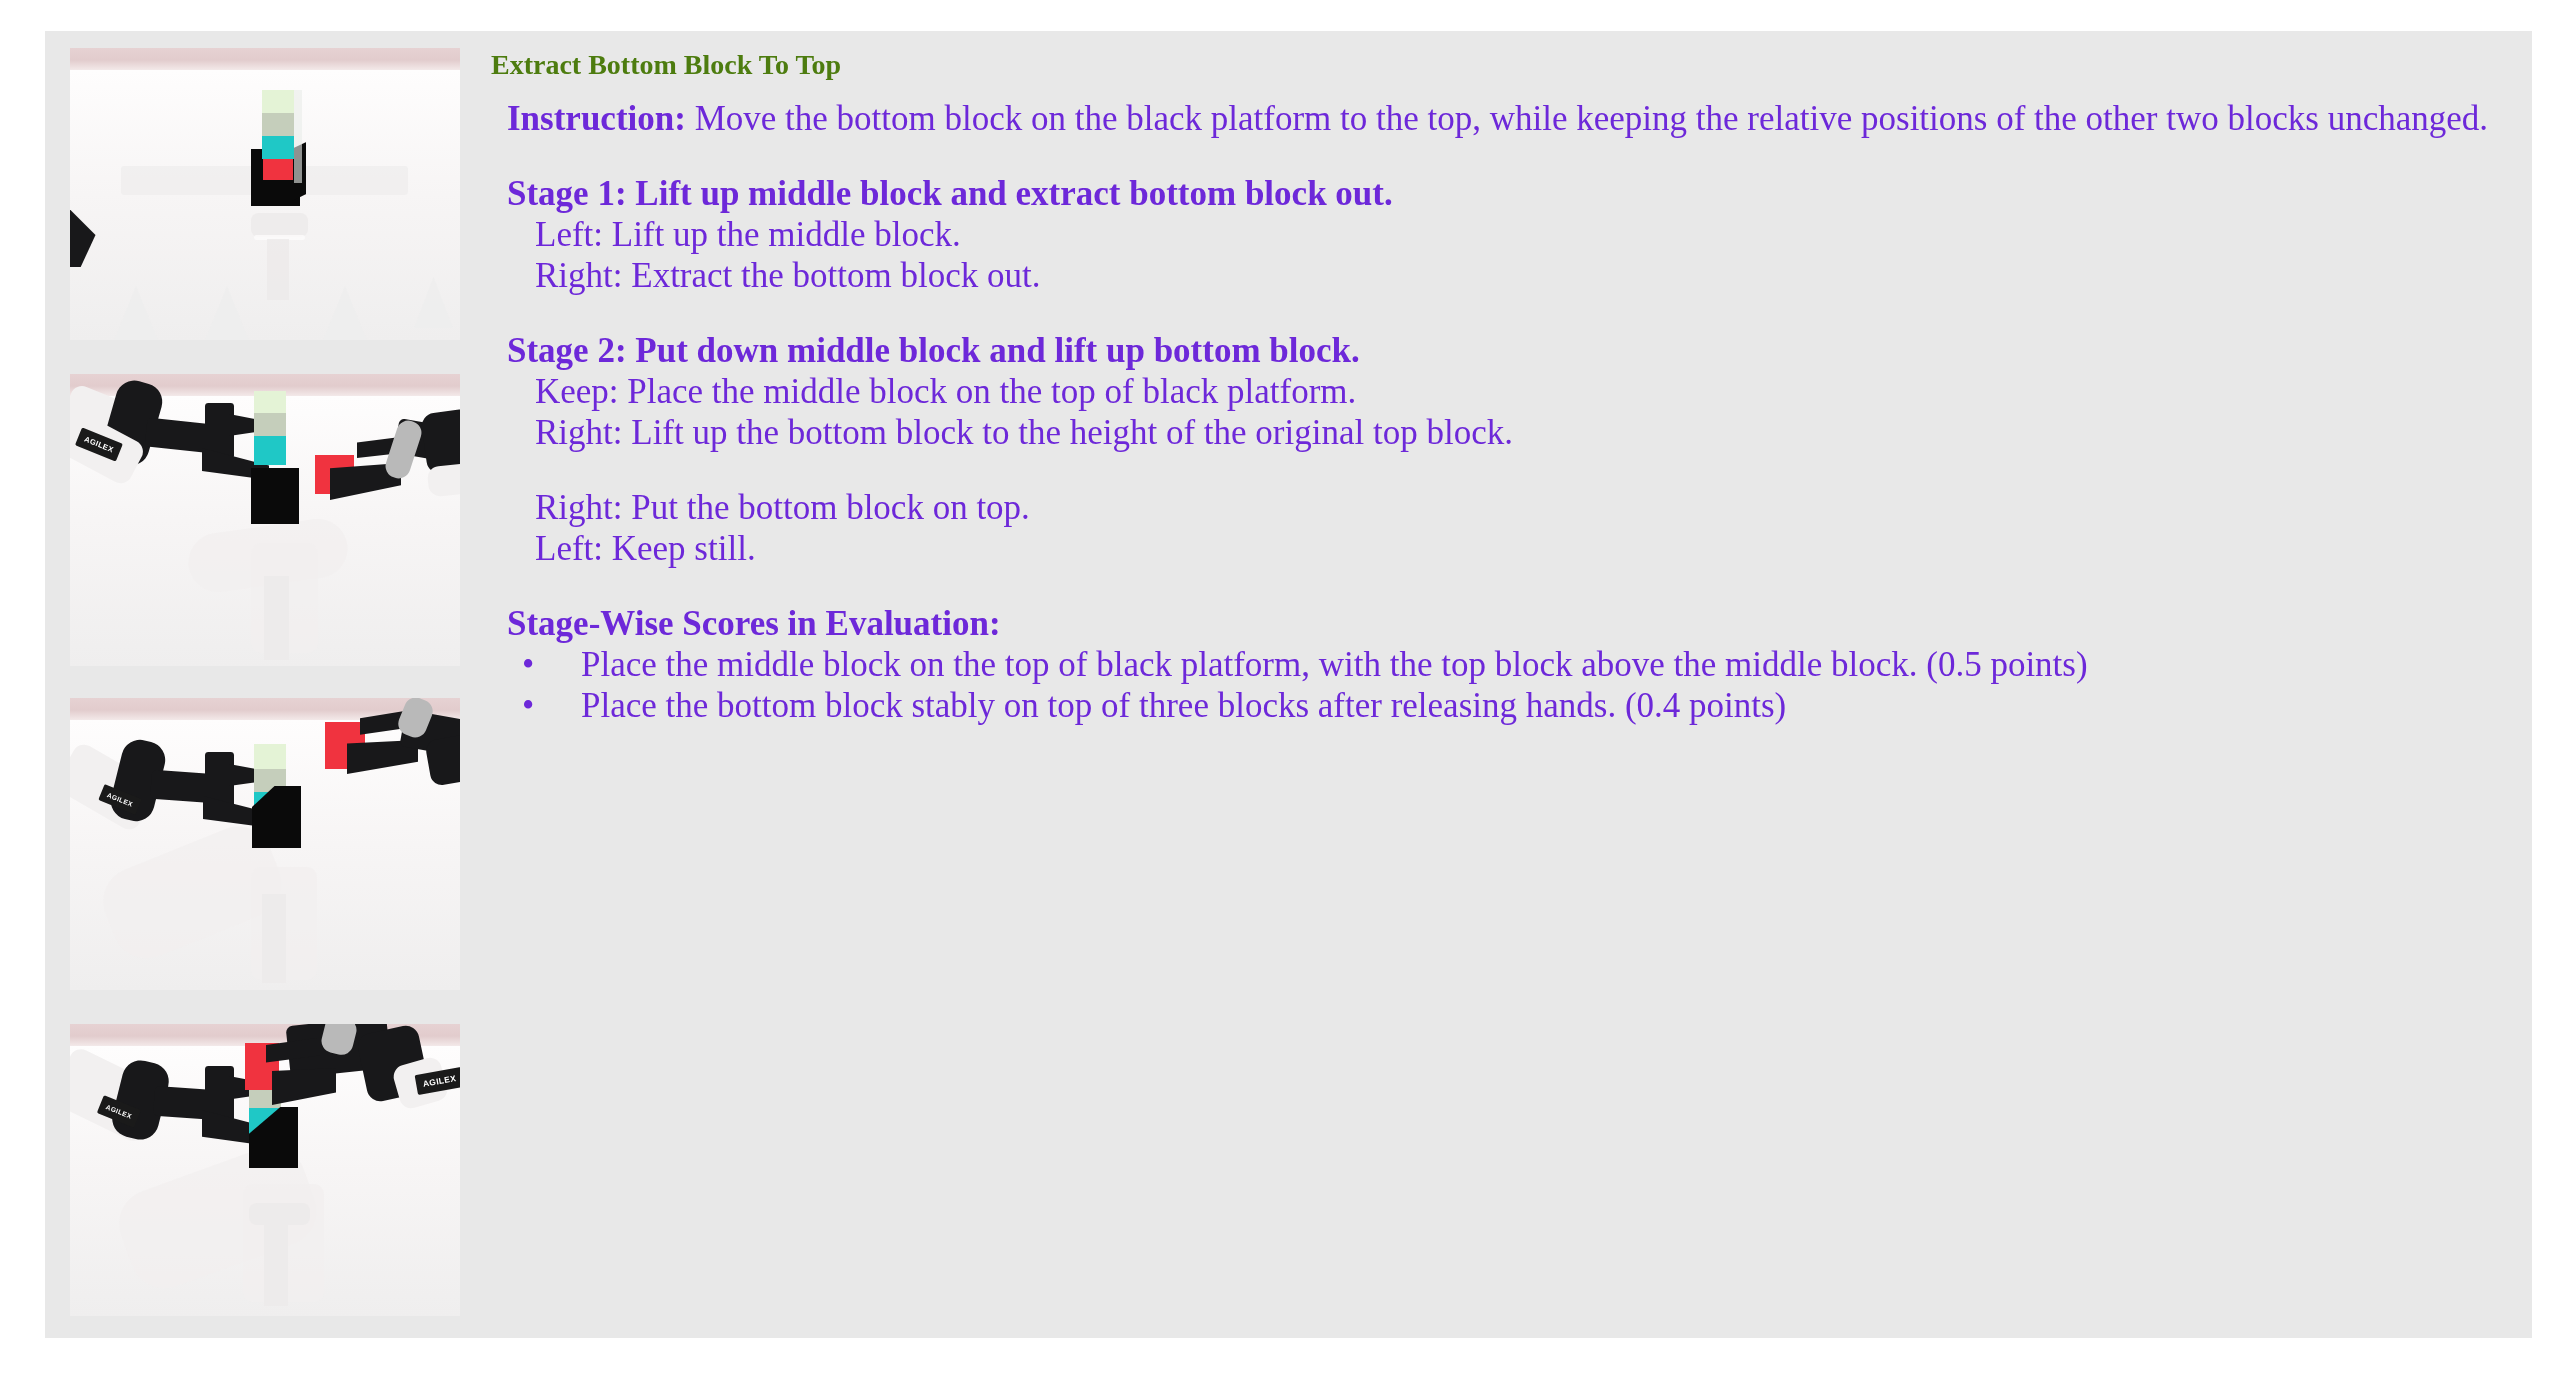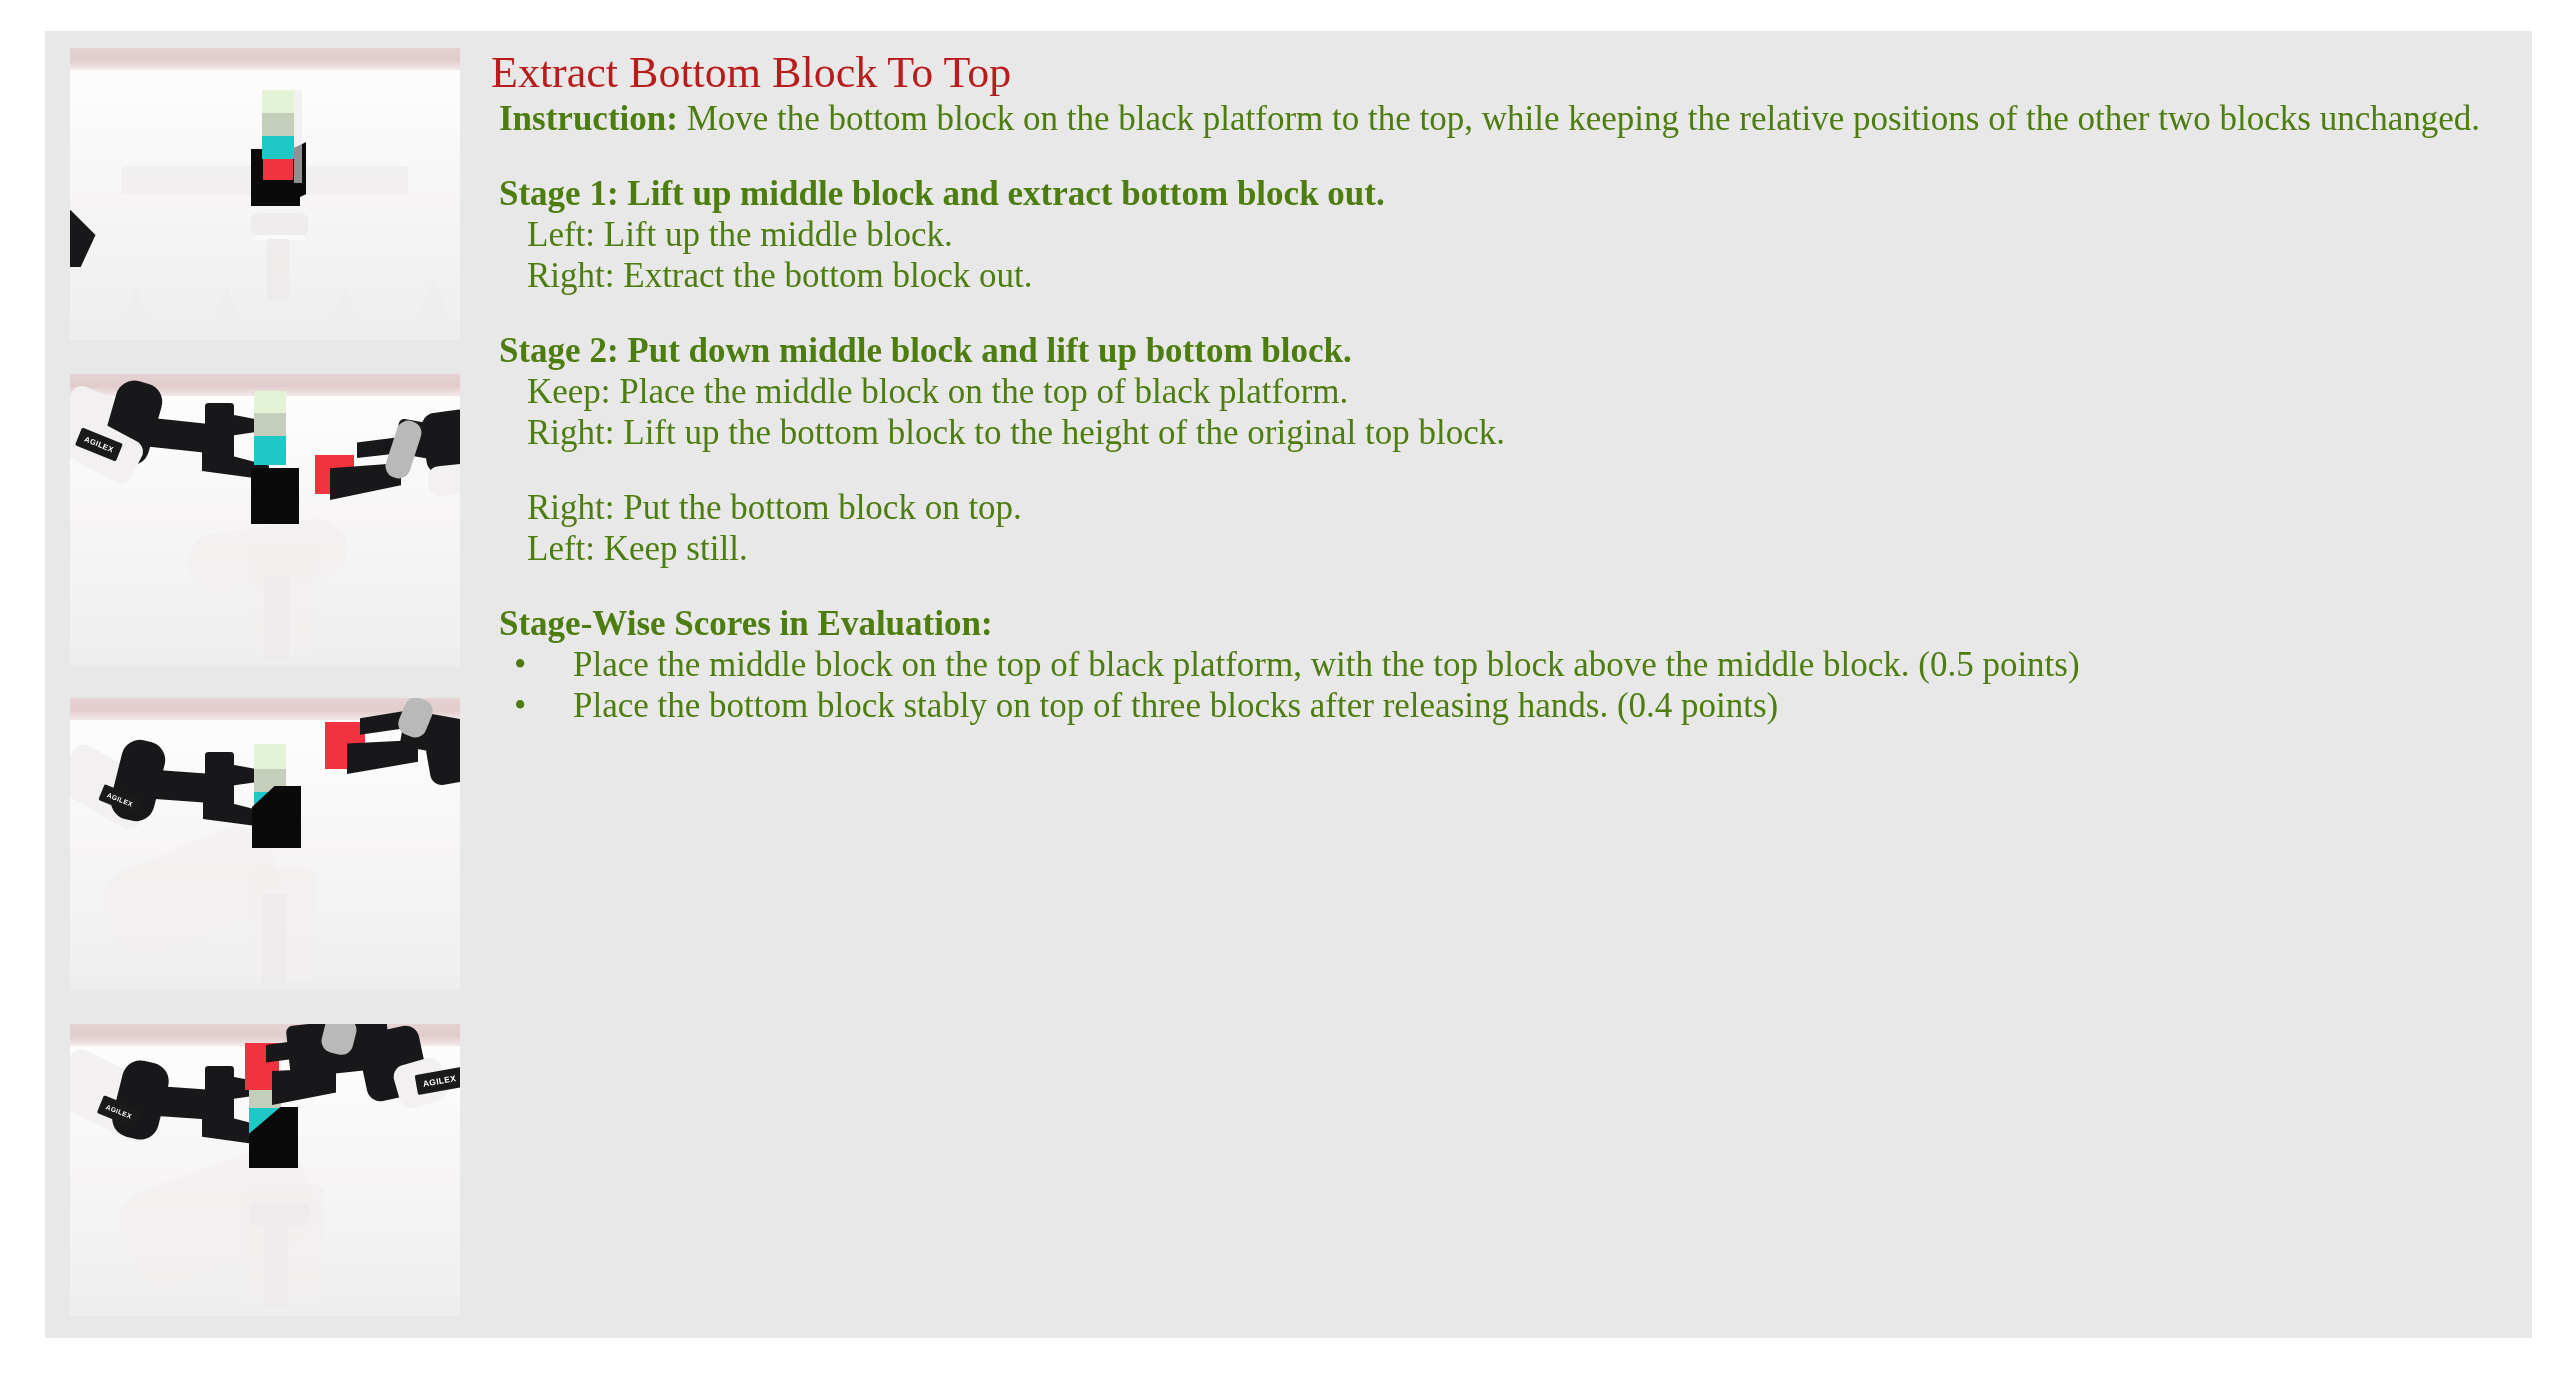--- a/index.html
+++ b/index.html
@@ -105,33 +105,33 @@
   #text-column {
     position: absolute;
     left: 446px;
     top: 0px;
     width: 2034px;
     height: 1307px;
   }
   #page-title {
     position: absolute;
     left: 0; top: 18.6px;
-    font-size: 44px;
-    font-weight: 400;
+    font-size: 28px;
+    font-weight: 700;
     line-height: 1.05;
-    color: #b91c1c;
+    color: #4d7c0f;
     white-space: nowrap;
   }
   #body-flow {
     position: absolute;
-    left: 8px; top: 67px;
+    left: 16px; top: 67px;
     width: 2034px;
     font-size: 35px;
     line-height: 41px;
-    color: #4d7c0f;
+    color: #6d28d9;
   }
   .para {
     margin: 0;
     text-align: justify;
     text-justify: inter-word;
   }
   .para.left-align { text-align: left; margin-left: 28px; }
   .lead { font-weight: 700; }
   .spacer { height: 34px; }
   .stage-head { font-weight: 700; margin: 0; }

